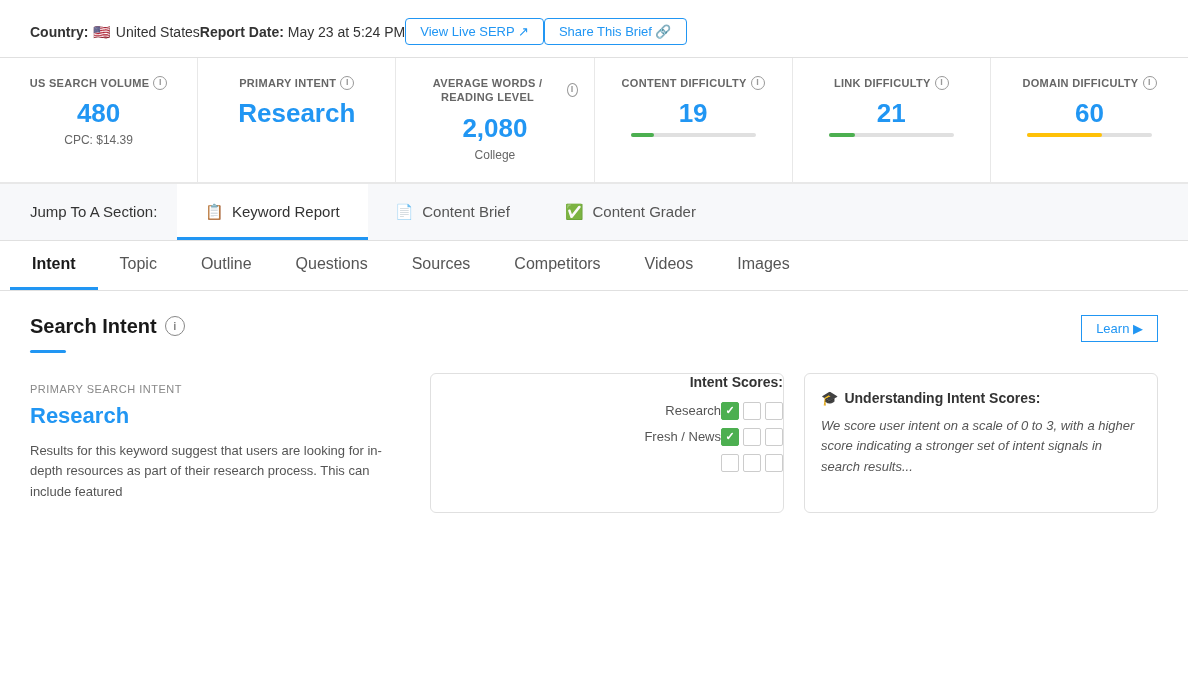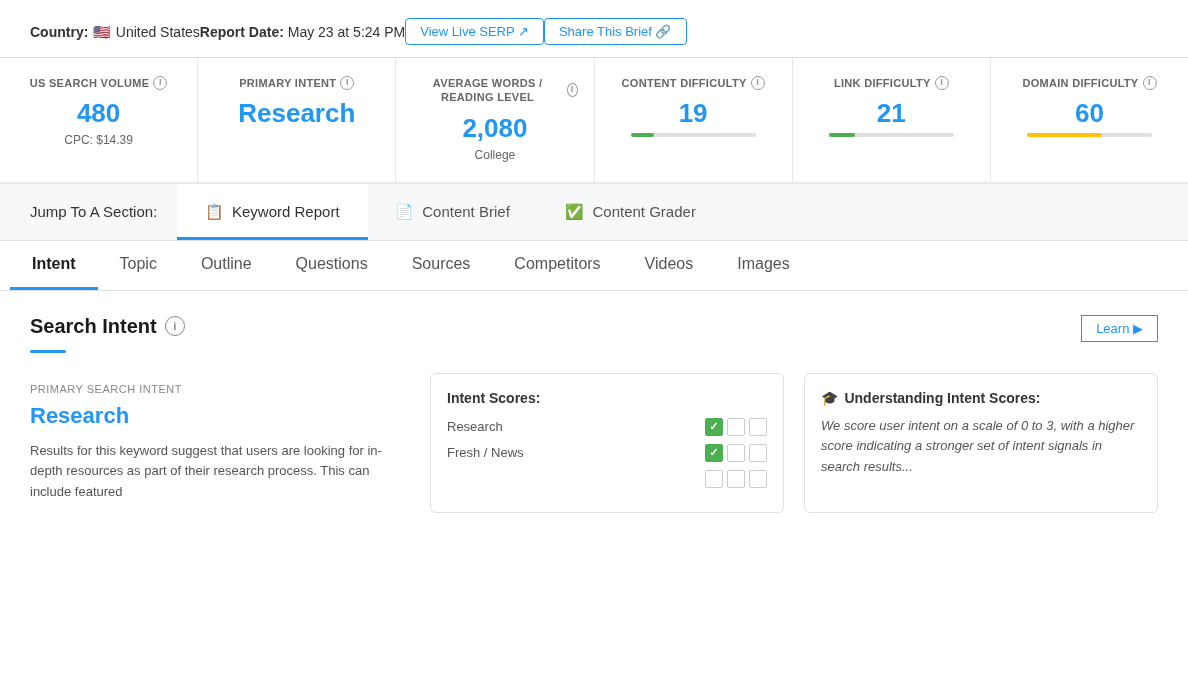--- a/index.html
+++ b/index.html
@@ -40,21 +40,21 @@
     .section-title .info-circle { width: 20px; height: 20px; border-radius: 50%; border: 1.5px solid #888; display: inline-flex; align-items: center; justify-content: center; font-size: 11px; color: #888; cursor: pointer; }
     .blue-underline { width: 36px; height: 3px; background: #2196f3; border-radius: 2px; margin-bottom: 20px; }
     .btn-learn { border: 1.5px solid #2196f3; color: #2196f3; background: #fff; border-radius: 0; padding: 5px 14px; font-size: 13px; cursor: pointer; display: inline-flex; align-items: center; gap: 5px; }
 
     .intent-grid { display: grid; grid-template-columns: 380px 1fr 1fr; gap: 20px; margin-top: 10px; }
     .intent-left { padding: 10px 0; }
     .intent-left-label { font-size: 11px; font-weight: 400; color: #888; text-transform: uppercase; letter-spacing: 0.5px; margin-bottom: 8px; }
     .intent-left-value { font-size: 22px; font-weight: 700; color: #2196f3; margin-bottom: 12px; }
     .intent-left-text { font-size: 13px; color: #555; line-height: 1.6; }
 
-    .intent-card { border: 1px solid #e0e0e0; border-radius: 6px; padding: 16px; background: #fff; }
+    .intent-card { border: 1px solid #e0e0e0; border-radius: 6px; background: #fff; text-align: right; }
     .intent-card-title { font-size: 14px; font-weight: 600; color: #333; margin-bottom: 12px; }
     .intent-row { display: flex; align-items: center; justify-content: space-between; margin-bottom: 8px; }
     .intent-row-label { font-size: 13px; color: #555; flex: 1; }
     .checkboxes { display: flex; gap: 4px; }
     .cb { width: 18px; height: 18px; border: 1.5px solid #ccc; border-radius: 2px; display: inline-flex; align-items: center; justify-content: center; }
     .cb.checked { background: #4caf50; border-color: #4caf50; }
     .cb.checked::after { content: '✓'; color: #fff; font-size: 11px; font-weight: 700; }
 
     .understanding-card { border: 1px solid #e0e0e0; border-radius: 6px; padding: 16px; background: #fff; }
     .understanding-title { font-size: 14px; font-weight: 600; color: #333; margin-bottom: 10px; display: flex; align-items: center; gap: 6px; }

